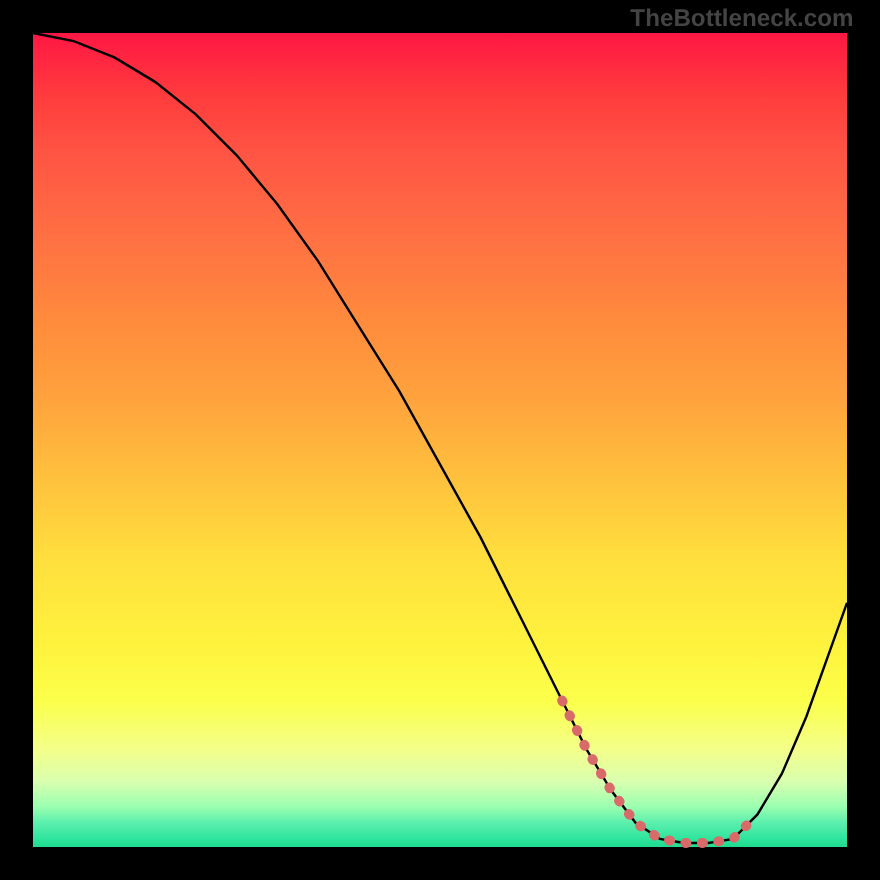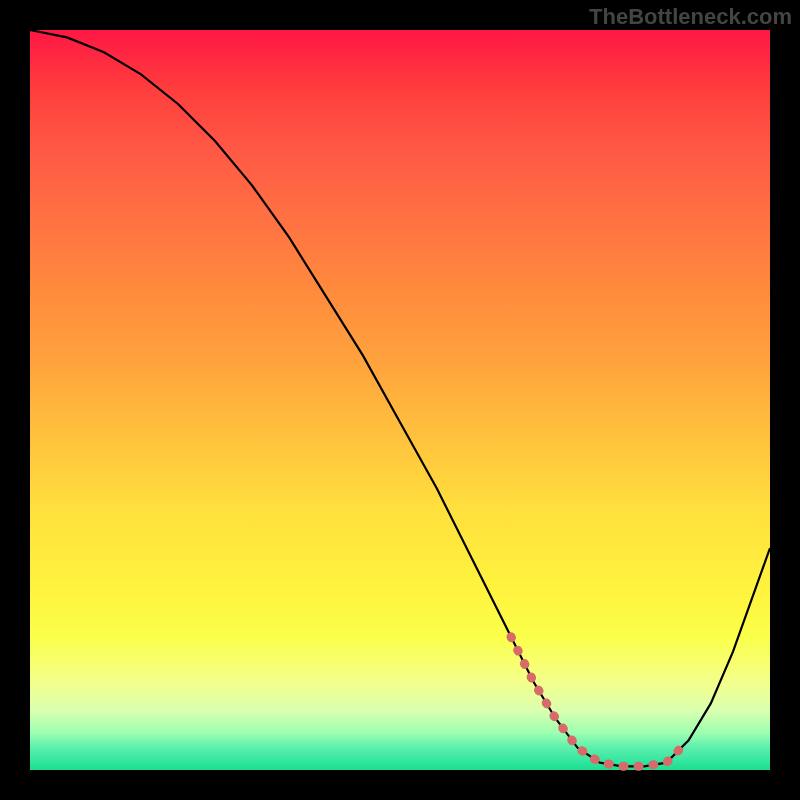--- a/index.html
+++ b/index.html
@@ -7,21 +7,21 @@
     width: 800px;
     height: 800px;
     background: #000;
     position: relative;
     overflow: hidden;
     font-family: Arial, sans-serif;
   }
   .watermark {
     position: absolute;
     top: 4px;
-    right: 8px;
+    right: 24px;
     color: #444;
     font-size: 22px;
     font-weight: bold;
     z-index: 10;
   }
   .plot-area {
     position: absolute;
     left: 30px;
     top: 30px;
     width: 740px;

